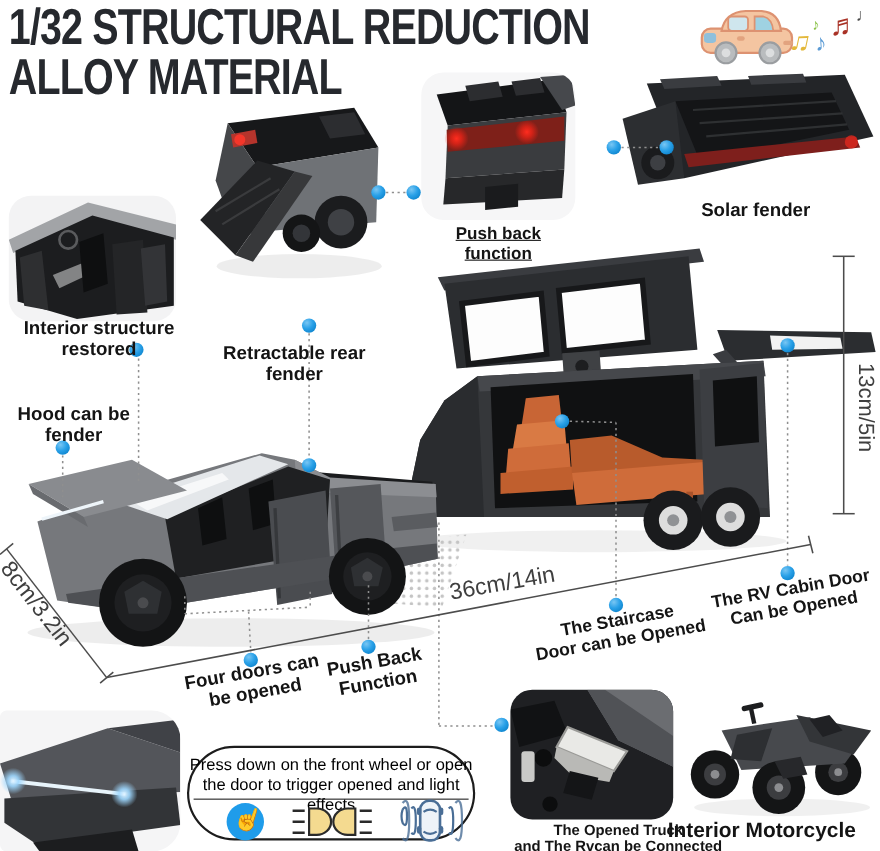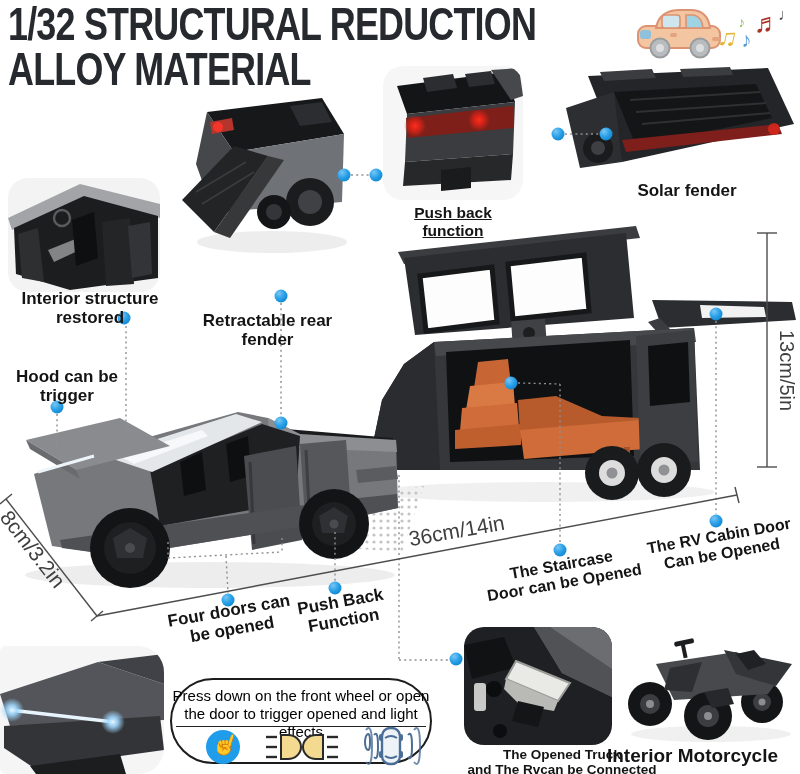--- a/index.html
+++ b/index.html
@@ -376,21 +376,21 @@
   </g>
 </svg>
 
 <div class="abs label" style="left:10px;top:289px;width:160px;font-size:17px;">
   <span>Interior structure</span>
   <span>restored</span>
 </div>
 
 <div class="abs label" style="left:12px;top:367px;width:110px;font-size:17px;">
   <span>Hood can be</span>
-  <span>trigger</span>
+  <span>fender</span>
 </div>
 
 <div class="abs label" style="left:175px;top:271px;width:185px;font-size:17px;margin-top:40px;">
   <span>Retractable rear fender</span>
 </div>
 
 <div class="abs label" style="left:383px;top:204px;width:140px;font-size:15.5px;text-decoration:underline;">
   <span>Push back function</span>
 </div>
 

